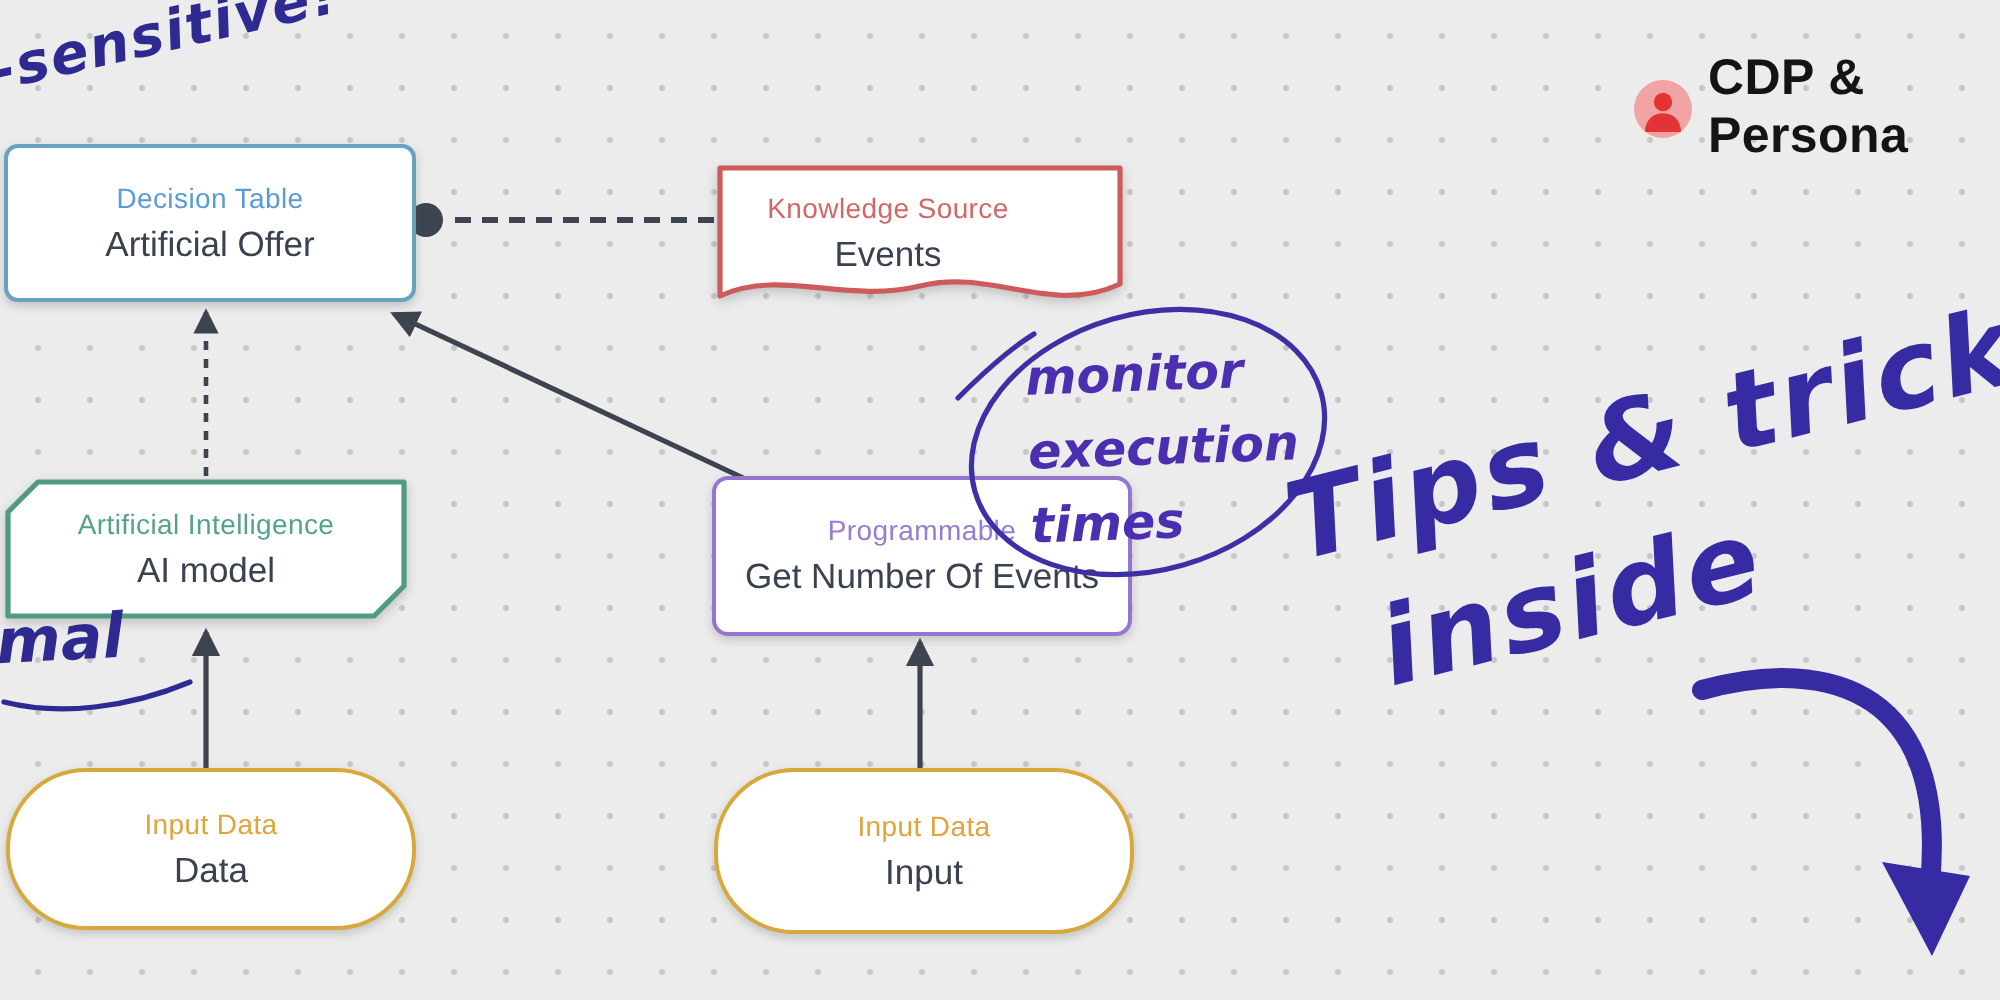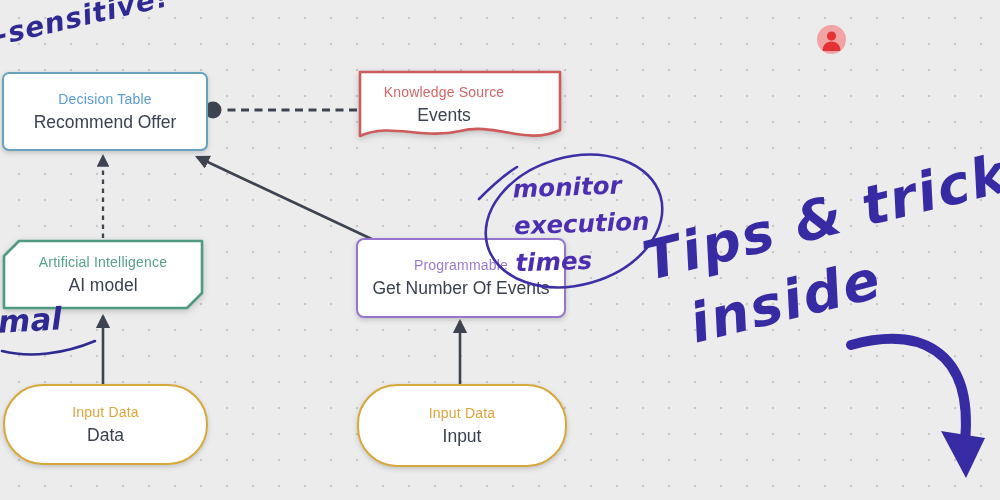--- a/index.html
+++ b/index.html
@@ -22,21 +22,21 @@
   .node-programmable{left:356px;top:238px;width:206px;height:76px;border:2px solid #9575cd;border-radius:8px;}
   .node-programmable .type-label{color:#9a7bd4;}
   .node-pill{border:2.5px solid #d7a83b;border-radius:40px;text-align:right;}
   .node-pill .type-label{color:#dfa43c;}
   .node-order{left:3px;top:384px;width:201px;height:77px;}
   .node-guest{left:357px;top:384px;width:206px;height:79px;}
   
   .shape-node{position:absolute;box-shadow:none;background:transparent;}
   .shape-node svg{position:absolute;left:0;top:0;filter:drop-shadow(0 2px 3px rgba(90,90,90,.3));}
   .shape-node .txt{position:relative;z-index:2;display:flex;flex-direction:column;align-items:center;justify-content:center;width:100%;height:100%;text-align:center;}
-  .node-knowledge{left:358px;top:70px;width:172px;height:80px;align-items:flex-end;}
+  .node-knowledge{left:358px;top:82px;width:172px;height:80px;align-items:flex-end;}
   .node-knowledge .type-label{color:#d36666;}
   .node-knowledge .txt{padding-bottom:10px;box-sizing:border-box;}
   .node-ai{left:2px;top:239px;width:202px;height:71px;align-items:flex-end;}
   .node-ai .type-label{color:#55a18b;}
   
   .hand{position:absolute;font-family:"DejaVu Sans",sans-serif;font-style:italic;font-weight:bold;white-space:nowrap;}
   .hw-sensitive{left:-8px;top:20px;font-size:28px;color:#2f2a92;transform:rotate(-13deg);transform-origin:0 0;letter-spacing:1px;}
   .hw-mal{left:-2px;top:302px;font-size:31px;color:#2f2a92;transform:rotate(-3deg);}
   .hw-monitor{left:514px;top:168px;font-size:24.5px;color:#4c2eb0;line-height:37px;transform:rotate(-2deg);font-weight:600;}
   .hw-tips{left:636px;top:228px;font-size:54px;color:#372ba3;transform:rotate(-14deg);transform-origin:0 0;letter-spacing:2px;line-height:72px;}
@@ -65,21 +65,21 @@
     <line x1="103" y1="238" x2="103" y2="156" stroke="#3d4450" stroke-width="2.3" stroke-dasharray="4.5 4.5" marker-end="url(#arrow)"></line>
 
     <line x1="378" y1="242" x2="197" y2="157" stroke="#3d4450" stroke-width="2.6" marker-end="url(#arrow)"></line>
 
     <line x1="357" y1="110" x2="223" y2="110" stroke="#3d4450" stroke-width="3" stroke-dasharray="8 5.5"></line>
     <circle cx="213" cy="110" r="8.5" fill="#3d4450"></circle>
   </svg>
 
   <div class="node node-decision">
     <div class="type-label">Decision Table</div>
-    <div class="node-name">Recommend Offer</div>
+    <div class="node-name">Artificial Offer</div>
   </div>
 
   <div class="node shape-node node-knowledge">
     <svg width="204" height="80" viewBox="0 0 204 80">
       <path d="M2,2 H202 V60 C168,76 138,52 102,61 C64,70 32,52 2,66 Z" fill="#ffffff" stroke="#cd5b5b" stroke-width="2.6" stroke-linejoin="round"></path>
     </svg>
     <div class="txt">
       <div class="type-label">Knowledge Source</div>
       <div class="node-name">Events</div>
     </div>
@@ -137,15 +137,16 @@
     <div class="l2">inside</div>
   </div>
 
   <div class="brand">
     <div class="avatar">
       <svg width="29" height="29" viewBox="0 0 29 29">
         <circle cx="14.5" cy="11" r="4.6" fill="#e23434"></circle>
         <path d="M5.5,26 C5.5,19.5 10,16.6 14.5,16.6 C19,16.6 23.5,19.5 23.5,26 Z" fill="#e23434"></path>
       </svg>
     </div>
+    <div class="label">CDP &amp; Persona</div>
   </div>
 
 </div>
 
 </body></html>

